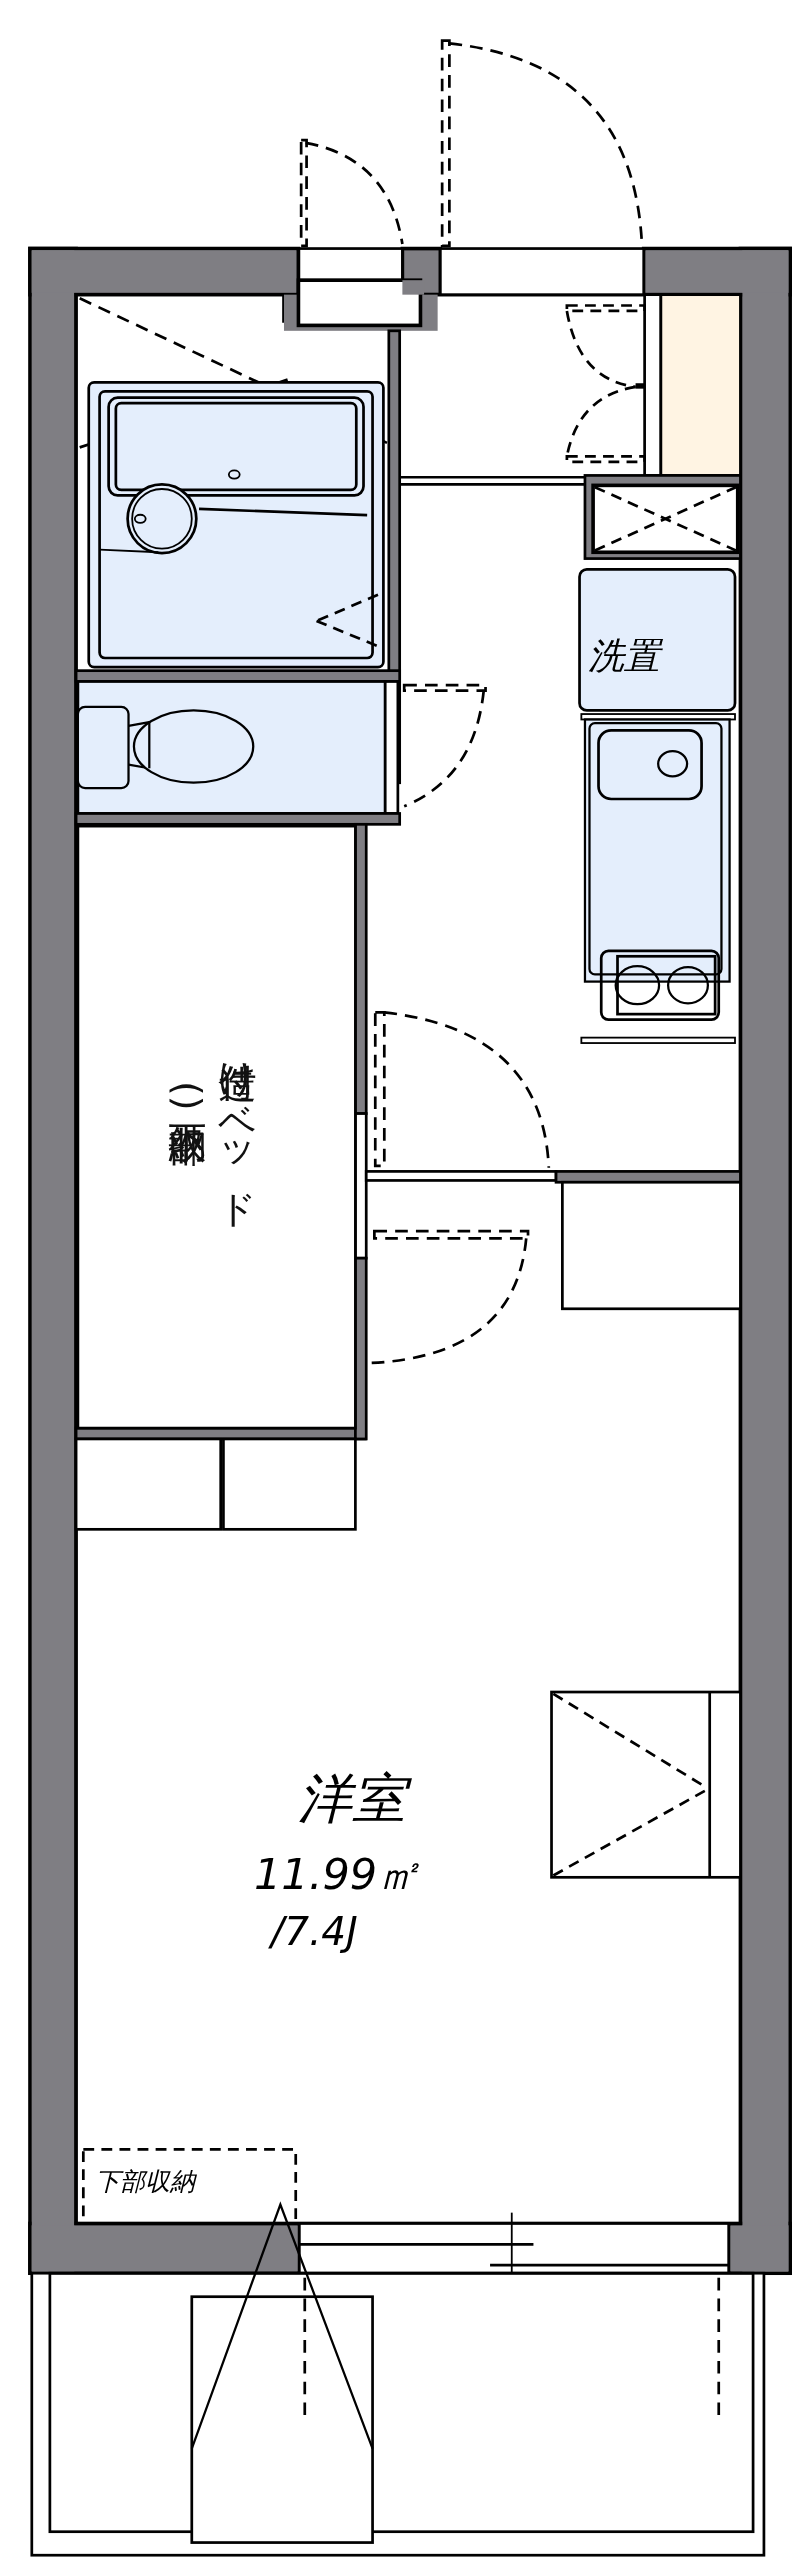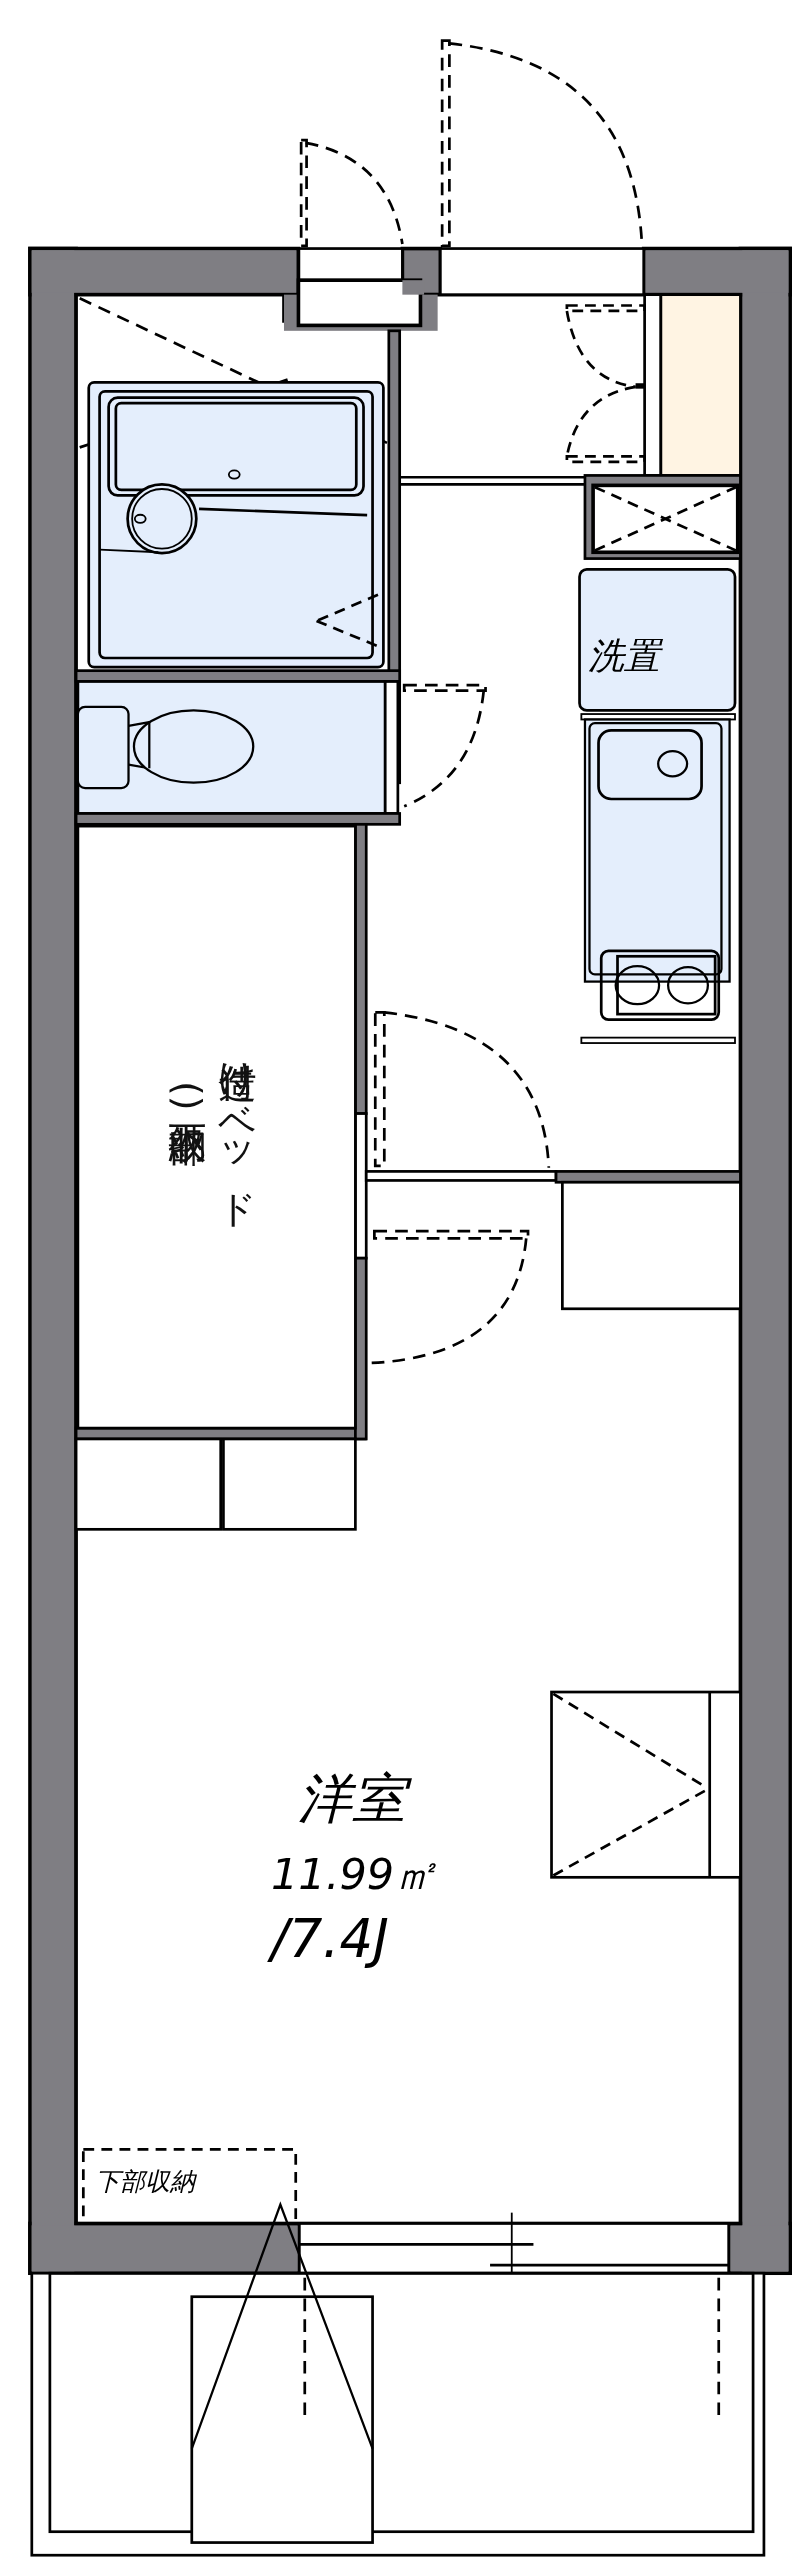--- a/index.html
+++ b/index.html
@@ -1,21 +1,21 @@
 <!DOCTYPE html>
 <html style="font-size:14.5px"><head>
 <meta charset="utf-8">
 <style>
   html,body{margin:0;padding:0;background:#ffffff;}
   body{width:812px;height:2576px;position:relative;overflow:hidden;font-family:"DejaVu Sans","Liberation Sans",sans-serif;}
   svg{position:absolute;left:0;top:0;}
   .lbl{position:absolute;color:#000000;line-height:1;font-style:italic;}
   .room-name{font-size:54px;left:298px;top:1772px;width:235px;}
-  .room-area{font-size:43px;left:271px;top:1853px;width:289px;}
-  .room-jo{font-size:53px;left:271px;top:1912px;width:289px;}
+  .room-area{font-size:43px;left:254px;top:1853px;width:289px;}
+  .room-jo{font-size:39px;left:271px;top:1912px;width:289px;}
   .wash-lbl{font-size:36px;left:588px;top:638px;width:145px;}
   .aircon-lbl{font-size:25px;left:95px;top:2169px;width:163px;}
   .vtext{position:absolute;font-size:38px;line-height:1.16;width:45px;text-align:center;color:#111;}
   .vt1{left:215px;top:1035px;}
   .vt2{left:165px;top:1076px;}
 </style>
 </head>
 <body>
 
 <svg width="812" height="2576" viewBox="0 0 898 2850">

